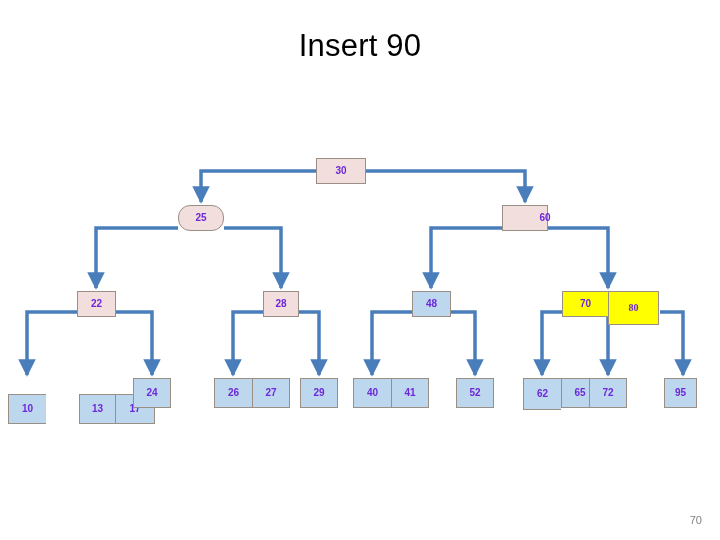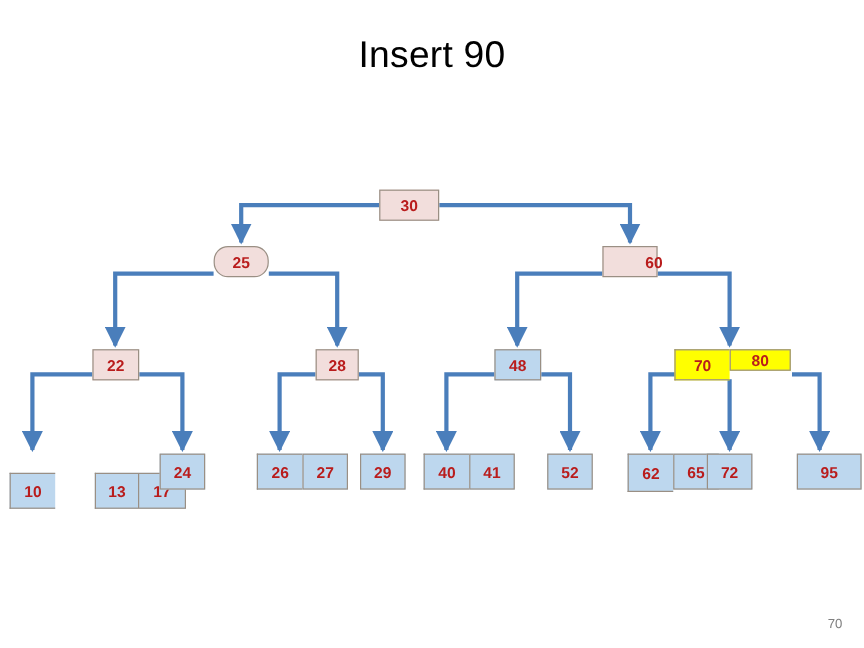--- a/index.html
+++ b/index.html
@@ -43,22 +43,22 @@
     display: inline-block;
     width: 18px;
     text-align: center;
     font-size: 16px;
   }
   .node {
     position: absolute;
     box-sizing: border-box;
     border: 1px solid #9a8f84;
     background: #f2dedc;
-    color: #b91c1c;
-    font-size: 13px;
+    color: #6d28d9;
+    font-size: 10px;
     font-weight: bold;
     display: flex;
     align-items: center;
     justify-content: center;
     line-height: 1;
   }
   .node.leaf {
     background: #bdd7ee;
     border: 1px solid #9a8f84;
   }
@@ -157,21 +157,21 @@
     <div class="node" style="width:39px; height:26px;">22</div>
   </div>
   <div class="cellgroup" style="left:263px; top:291px;">
     <div class="node" style="width:36px; height:26px;">28</div>
   </div>
   <div class="cellgroup" style="left:412px; top:291px;">
     <div class="node leaf" style="width:39px; height:26px;">48</div>
   </div>
   <div class="cellgroup" style="left:562px; top:291px;">
     <div class="node hl" style="width:46px; height:26px;">70</div>
-    <div class="node hl" style="width:51px; height:18px;">80</div>
+    <div class="node hl" style="width:51px; height:34px;font-family:Liberation Serif, serif;">80</div>
   </div>
 
   <div class="cellgroup" style="left:8px; top:394px;align-items:center;">
     <div class="node leaf" style="width:38px; height:30px;">10</div>
     <div class="node leaf" style="width:36px; height:30px;margin-left:33px;">13</div>
     <div class="node leaf" style="width:40px; height:30px;">17</div>
   </div>
   <div class="cellgroup" style="left:133px; top:378px;">
     <div class="node leaf" style="width:38px; height:30px;">24</div>
   </div>
@@ -190,17 +190,17 @@
     <div class="node leaf" style="width:38px; height:30px;">52</div>
   </div>
   <div class="cellgroup" style="left:523px; top:378px;">
     <div class="node leaf" style="width:38px; height:32px;">62</div>
     <div class="node leaf" style="width:38px; height:30px;">65</div>
   </div>
   <div class="cellgroup" style="left:589px; top:378px;">
     <div class="node leaf" style="width:38px; height:30px;">72</div>
   </div>
   <div class="cellgroup" style="left:664px; top:378px;">
-    <div class="node leaf" style="width:54px; height:30px;">95</div>
+    <div class="node leaf" style="width:33px; height:30px;">95</div>
   </div>
 
   <div id="pagenum">70</div>
 </div>
 
 </body></html>

